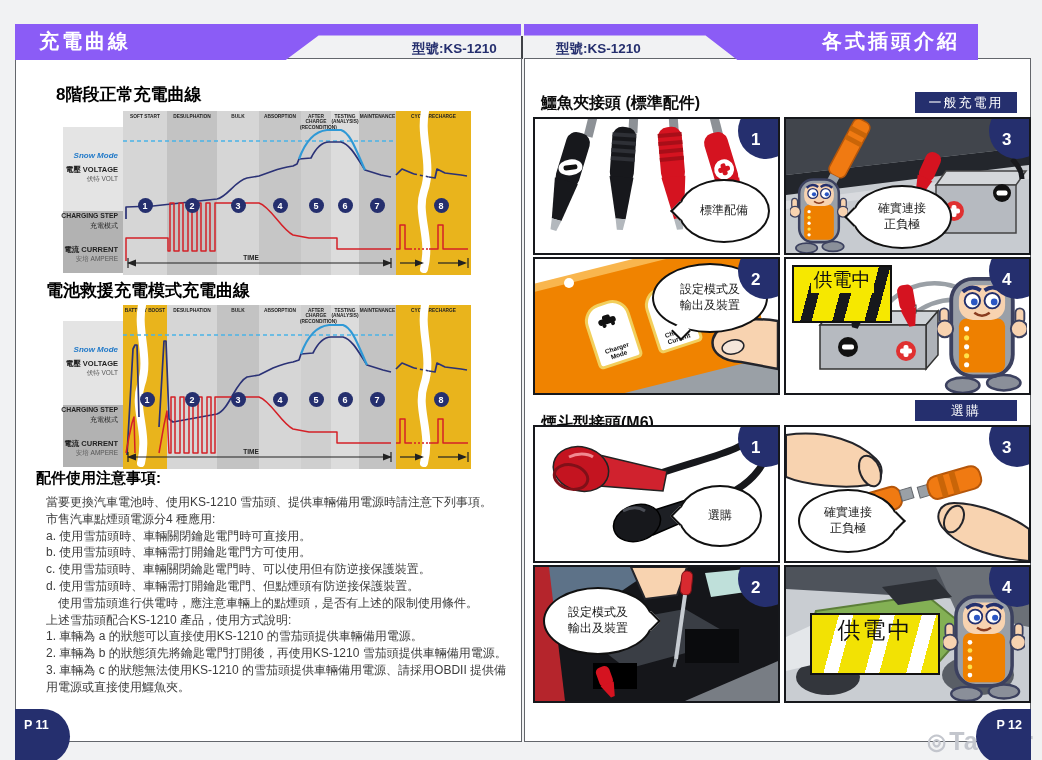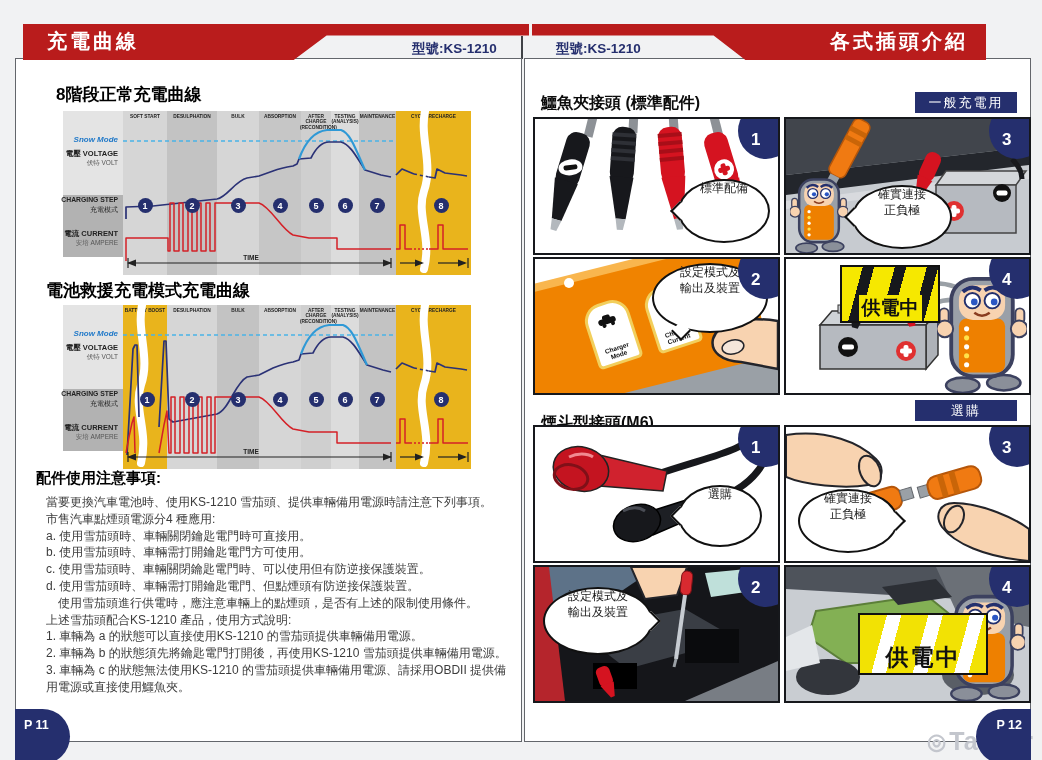--- a/index.html
+++ b/index.html
@@ -1,31 +1,31 @@
 <!DOCTYPE html>
 <html><head>
 <meta charset="utf-8">
 <style>
   html,body{margin:0;padding:0;}
   body{width:1042px;height:760px;position:relative;background:#f1f2f3;font-family:"Liberation Sans",sans-serif;overflow:hidden;color:#222;}
   .page{position:absolute;background:#fff;border:1px solid #63666b;}
   .page-l{left:15px;top:58px;width:505px;height:682px;}
   .page-r{left:524px;top:58px;width:505px;height:682px;}
-  .hdr{position:absolute;background:#b91c1c;z-index:3;margin-left:8px;}
+  .hdr{position:absolute;background:#8b5cf6;z-index:3;}
   .hdr-l{left:15px;top:24px;width:506px;height:36px;clip-path:polygon(0 0,100% 0,100% 32%,60% 32%,53.5% 100%,0 100%);}
   .hdr-r{left:524px;top:24px;width:454px;height:36px;clip-path:polygon(0 0,100% 0,100% 100%,47% 100%,40% 32%,0 32%);}
   .hdr-title{position:absolute;color:#fff;font-size:20px;font-weight:bold;letter-spacing:3px;top:4px;white-space:nowrap;}
   .hdr-title-l{left:24px;}
   .hdr-title-r{right:18px;}
   .model{position:absolute;color:#252f6e;font-size:13.5px;font-weight:bold;z-index:4;}
   .divider{position:absolute;left:521px;top:36px;width:2px;height:23px;background:#3f4246;}
   
   .chart-title{position:absolute;font-size:17px;font-weight:bold;color:#000;}
   .chart{position:absolute;width:408px;height:164px;}
-  .ycol{position:absolute;left:0;top:0;width:60px;height:146px;background:linear-gradient(#e4e4e4 0 84px,#b2b2b2 84px 100%);}
+  .ycol{position:absolute;left:0;top:16px;width:60px;height:146px;background:linear-gradient(#e4e4e4 0 84px,#b2b2b2 84px 100%);}
   .yl{position:absolute;right:5px;text-align:center;white-space:nowrap;}
   .snowlab{position:absolute;right:5px;top:24px;color:#1f78c8;font-size:8px;font-weight:bold;font-style:italic;}
   .plot{position:absolute;left:60px;top:0;width:348px;height:164px;}
   .col{position:absolute;top:0;height:164px;}
   .phase{position:absolute;top:2.5px;font-size:4.8px;line-height:1.15;color:#222;text-align:center;font-weight:bold;}
   .stepnum{position:absolute;top:87px;width:15px;height:15px;border-radius:50%;background:#252f6e;color:#fff;font-size:9px;font-weight:bold;display:flex;align-items:center;justify-content:center;z-index:2;}
   .curves{position:absolute;left:0;top:0;width:348px;height:164px;z-index:1;}
   .snow{stroke:#49b4e8;stroke-width:1.5;stroke-dasharray:4 3;fill:none;}
   .vnavy{stroke:#2b3276;stroke-width:1.7;fill:none;stroke-linejoin:round;}
   .vnavy-d{stroke:#2b3276;stroke-width:1.5;fill:none;stroke-dasharray:3 3;}
@@ -39,26 +39,26 @@
   
   .notes-title{position:absolute;left:20px;top:410px;font-size:15px;font-weight:bold;color:#000;}
   .notes{position:absolute;left:30px;top:435px;width:462px;font-size:12px;line-height:1.4;color:#3c3c3c;}
   
   .sec-title{position:absolute;font-size:16px;font-weight:bold;color:#0b0b0b;white-space:nowrap;}
   .badge{position:absolute;width:102px;height:21px;background:#252f6e;color:#fff;font-size:13px;display:flex;align-items:center;justify-content:center;letter-spacing:2px;}
   .panel{position:absolute;width:243px;height:134px;background:#fff;border:2px solid #16181c;overflow:hidden;}
   .scene{position:absolute;left:0;top:0;width:243px;height:134px;}
   .numc{position:absolute;top:-16px;right:-16px;width:56px;height:56px;border-radius:50%;background:#252f6e;z-index:5;}
   .numc span{position:absolute;left:13px;bottom:9px;color:#fff;font-size:17px;font-weight:bold;}
-  .bubble{position:absolute;background:#fff;border:2px solid #111;border-radius:50%;display:flex;flex-direction:column;align-items:center;line-height:1.3;font-size:12px;color:#1a1a1a;z-index:4;text-align:center;}
+  .bubble{position:absolute;background:#fff;border:2px solid #111;border-radius:50%;display:flex;flex-direction:column;align-items:center;justify-content:center;line-height:1.3;font-size:12px;color:#1a1a1a;z-index:4;text-align:center;}
   .tail{position:absolute;width:12px;height:12px;background:#fff;}
   .tail-l{left:-7px;top:50%;margin-top:-7px;border-left:2px solid #111;border-bottom:2px solid #111;transform:rotate(45deg);}
   .tail-r{right:-7px;top:50%;margin-top:-7px;border-right:2px solid #111;border-top:2px solid #111;transform:rotate(45deg);}
   .tail-bl{left:20px;bottom:-7px;border-left:2px solid #111;border-bottom:2px solid #111;transform:rotate(-45deg);}
-  .sign{position:absolute;border:2px solid #111;display:flex;align-items:flex-end;justify-content:center;font-weight:bold;color:#111;z-index:4;margin-left:48px;}
+  .sign{position:absolute;border:2px solid #111;display:flex;align-items:flex-start;justify-content:center;font-weight:normal;color:#111;z-index:4;}
   .sign-s1{left:6px;top:6px;width:96px;height:54px;font-size:19px;background:repeating-linear-gradient(105deg,#f6e800 0 20px,#16181c 20px 31px);}
   .sign-s1 span{background:#f6e800;padding:0 3px;}
   .sign-s2{left:24px;top:46px;width:126px;height:58px;font-size:23px;background:repeating-linear-gradient(105deg,#f2e204 0 26px,#ffffff 26px 40px);letter-spacing:2px;}
   .mascot{position:absolute;z-index:3;}
   .cbtn{position:absolute;width:40px;height:58px;background:#fff;border:3px solid #f2cf5c;border-radius:18px 18px 5px 5px;z-index:2;}
   .blabel{position:absolute;bottom:2px;left:1px;right:1px;font-size:6.5px;font-weight:bold;text-align:center;line-height:1.05;color:#111;}
   .caricon{position:absolute;left:7px;top:9px;width:24px;height:14px;}
   
   .pnum{position:absolute;background:#252f6e;color:#fff;font-weight:bold;font-size:12.5px;z-index:7;display:flex;align-items:flex-start;padding-top:9px;}
   .pnum-l{left:-1px;top:650px;width:46px;height:46px;border-radius:0 42px 42px 0;padding-left:9px;}

